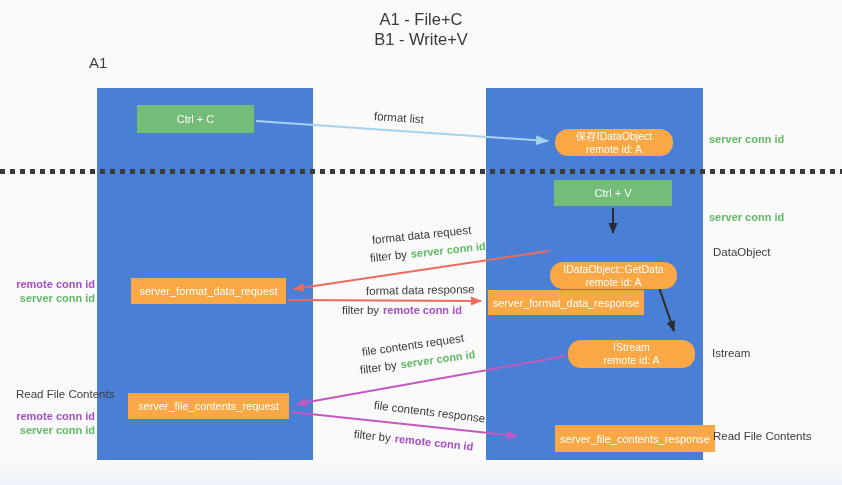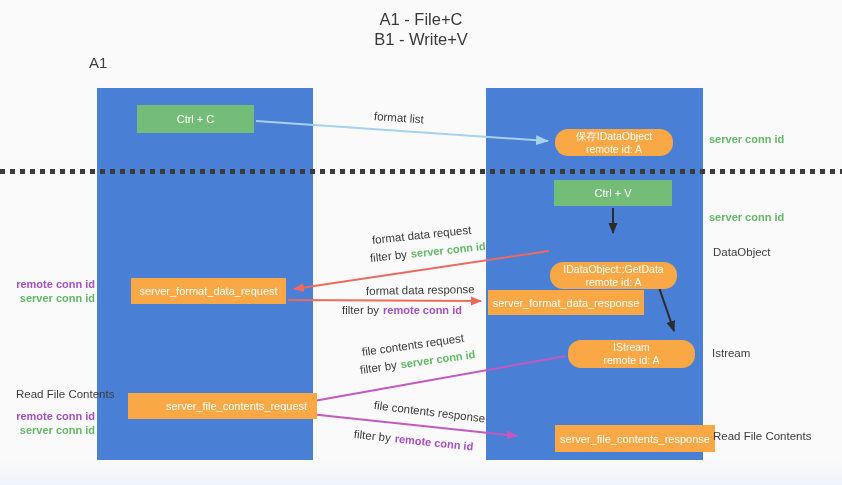--- a/index.html
+++ b/index.html
@@ -101,21 +101,21 @@
 
   <div class="node obox" style="left:488px;top:290px;width:156px;height:25px;">
     <span>server_format_data_response</span>
   </div>
 
   <div class="node obox two" style="left:568px;top:340px;width:127px;height:28px;">
     <span>IStream</span>
     <span>remote id: A</span>
   </div>
 
-  <div class="node obox" style="left:128px;top:393px;width:161px;height:26px;padding-left:28px;">
+  <div class="node obox" style="left:128px;top:393px;width:161px;height:26px;">
     <span>server_file_contents_request</span>
   </div>
 
   <div class="node obox" style="left:523px;top:425px;width:160px;height:27px;margin-left:32px;">
     <span>server_file_contents_response</span>
   </div>
 
   <div class="albl" style="left:374px;top:110px;transform:rotate(4deg);">format list</div>
 
   <div class="albl" style="left:372px;top:234px;transform:rotate(-6deg);">format data request</div>

